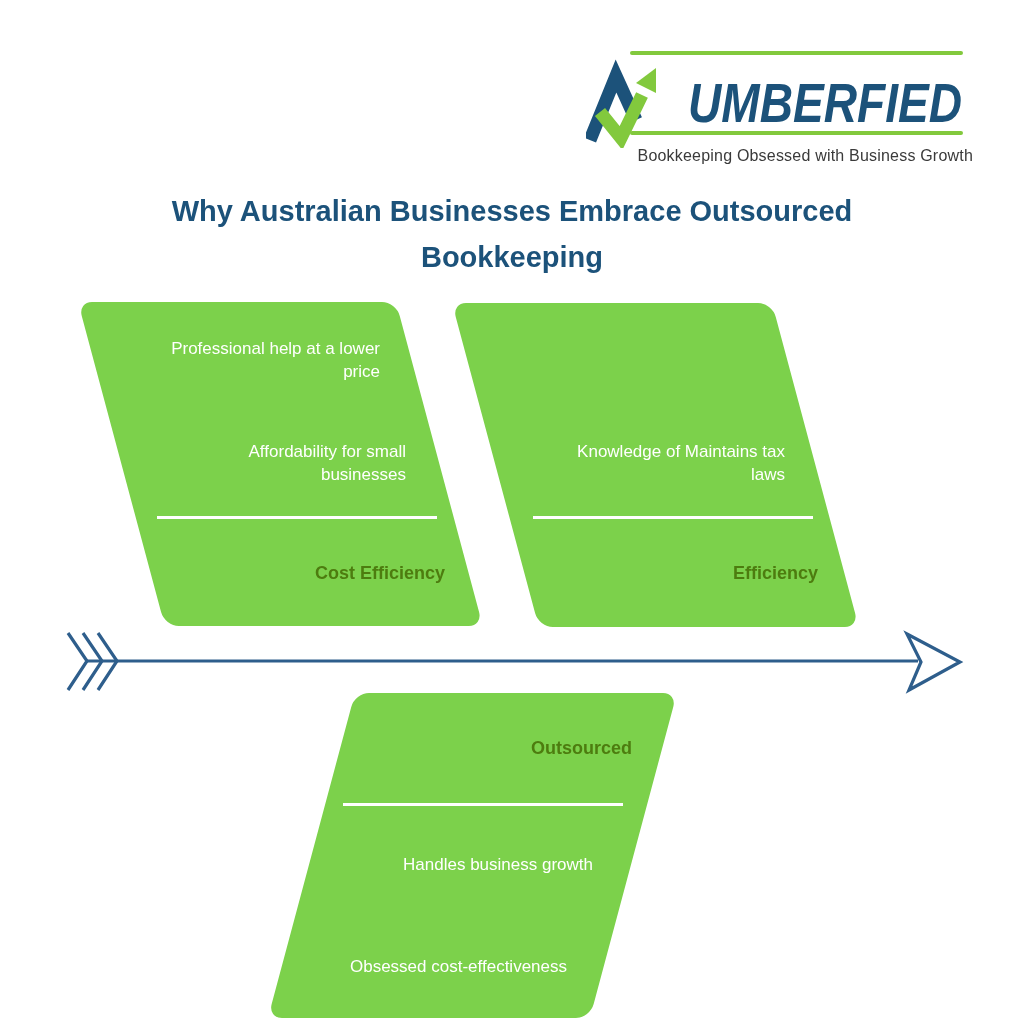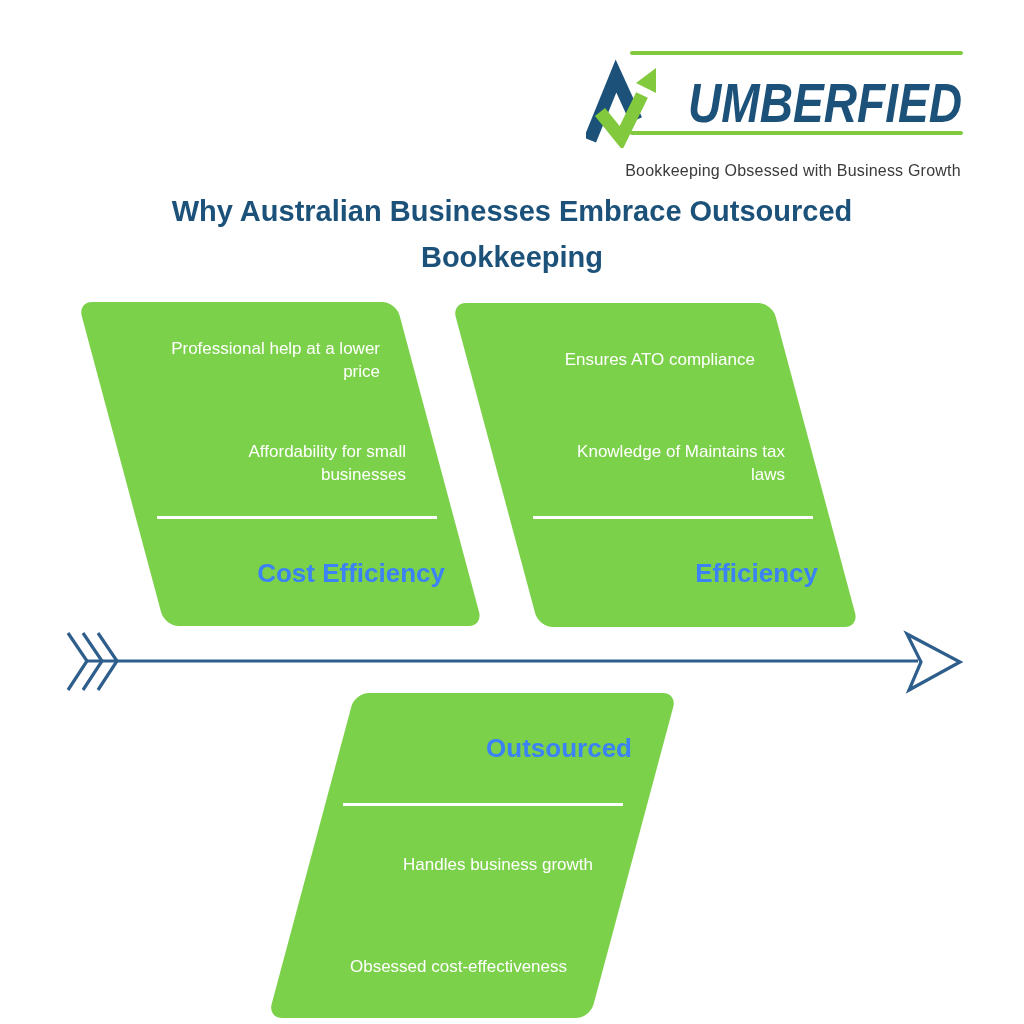--- a/index.html
+++ b/index.html
@@ -13,38 +13,38 @@
   
   .logo-bar { position:absolute; left:630px; width:333px; height:4px;
               background:#82C93D; border-radius:2px; }
   .logo-bar.top { top:51px; }
   .logo-bar.bottom { top:131px; }
   .logo-mark { position:absolute; left:586px; top:56px; width:86px; height:92px; }
   .wordmark { position:absolute; left:676px; top:70px; width:290px; height:60px; }
   .wordmark text { font-family:"Liberation Sans", sans-serif; font-weight:bold;
                    font-style:italic; fill:#1C527A; }
   .tagline { position:absolute; left:613px; top:147px; width:360px;
-             font-size:16px; letter-spacing:0.2px; color:#3A3A3A; text-align:center;margin-top:15px; }
+             font-size:16px; letter-spacing:0.2px; color:#3A3A3A; text-align:right; }
 
   
   .title { position:absolute; left:132px; top:188px; width:760px; margin:0;
            font-size:29px; line-height:46px; font-weight:bold; color:#1C527A;
            text-align:center; }
 
   
   .branch-bg { position:absolute; background:#7CD14B; border-radius:14px;
                transform-origin:0 0; }
   .b1 { left:78px;  top:302px; width:318px; height:324px; transform:skewX(15deg); }
   .b2 { left:452px; top:303px; width:320px; height:324px; transform:skewX(15deg); }
   .b3 { left:355px; top:693px; width:322px; height:325px; transform:skewX(-15deg); }
 
   
   .item { position:absolute; color:#ffffff; font-size:17px; line-height:23px;
           text-align:right; }
-  .bheading { position:absolute; color:#3b82f6; font-size:26px; font-weight:bold;
+  .bheading { position:absolute; color:#4d7c0f; font-size:18px; font-weight:bold;
               line-height:26px; text-align:right; white-space:nowrap; }
   .divider { position:absolute; height:2.5px; background:#ffffff; }
 
   .i11 { right:644px; top:337px; width:230px; }
   .i12 { right:618px; top:440px; width:220px; }
   .d1  { left:157px;  top:516px; width:280px; }
   .h1x { right:579px; top:560px; }
 
   .i21 { right:269px; top:348px; width:260px; }
   .i22 { right:239px; top:440px; width:245px; }
@@ -90,21 +90,20 @@
     <polyline class="stroke" points="23,18 42,46 23,75"></polyline>
     <polyline class="stroke" points="38,18 57,46 38,75"></polyline>
     <polygon class="head" points="847,19 900,47 849,75 861,47"></polygon>
   </svg>
 
   <div class="item i11">Professional help at a lower price</div>
   <div class="item i12">Affordability for small businesses</div>
   <div class="divider d1"></div>
   <div class="bheading h1x">Cost Efficiency</div>
 
-  <div class="item i21">Ensures ATO compliance</div>
   <div class="item i22">Knowledge of Maintains tax laws</div>
   <div class="divider d2"></div>
   <div class="bheading h2x">Efficiency</div>
 
   <div class="bheading h3x">Outsourced</div>
   <div class="divider d3"></div>
   <div class="item i31">Handles business growth</div>
   <div class="item i32">Obsessed cost-effectiveness</div>
 
 </div>

